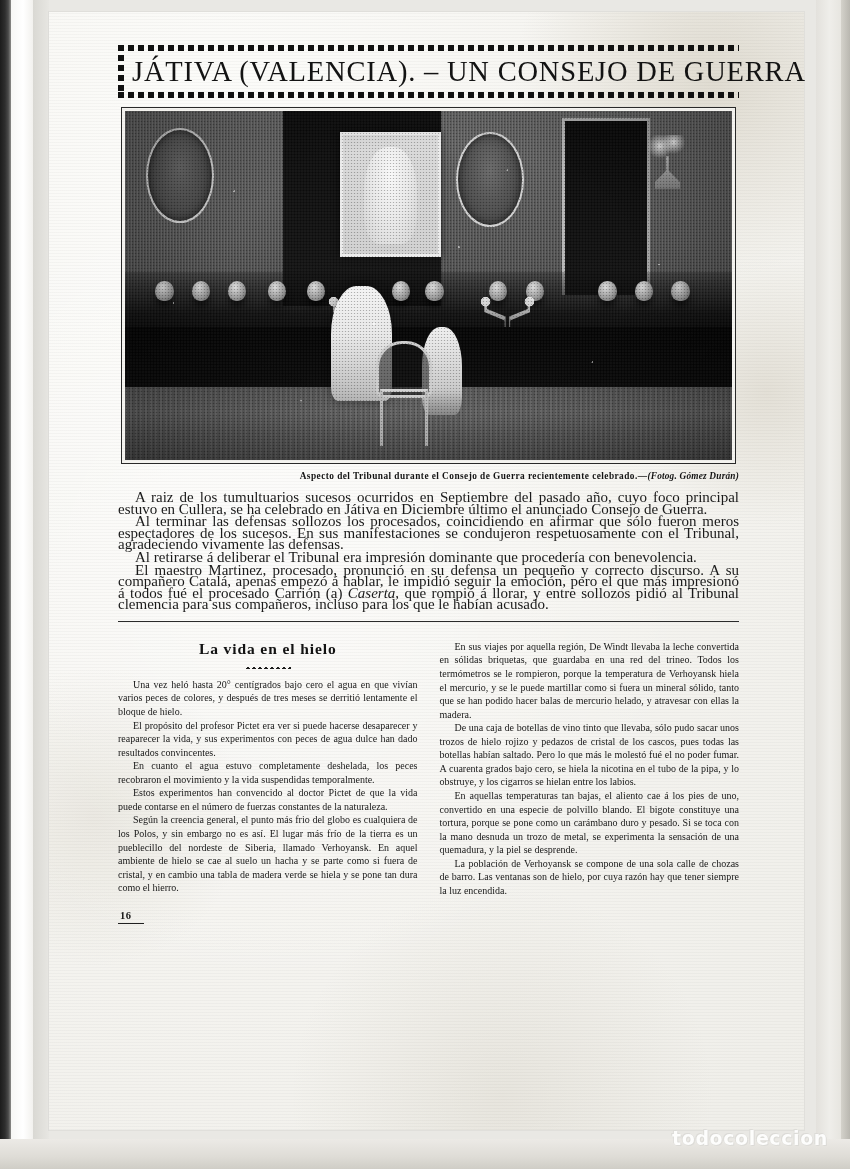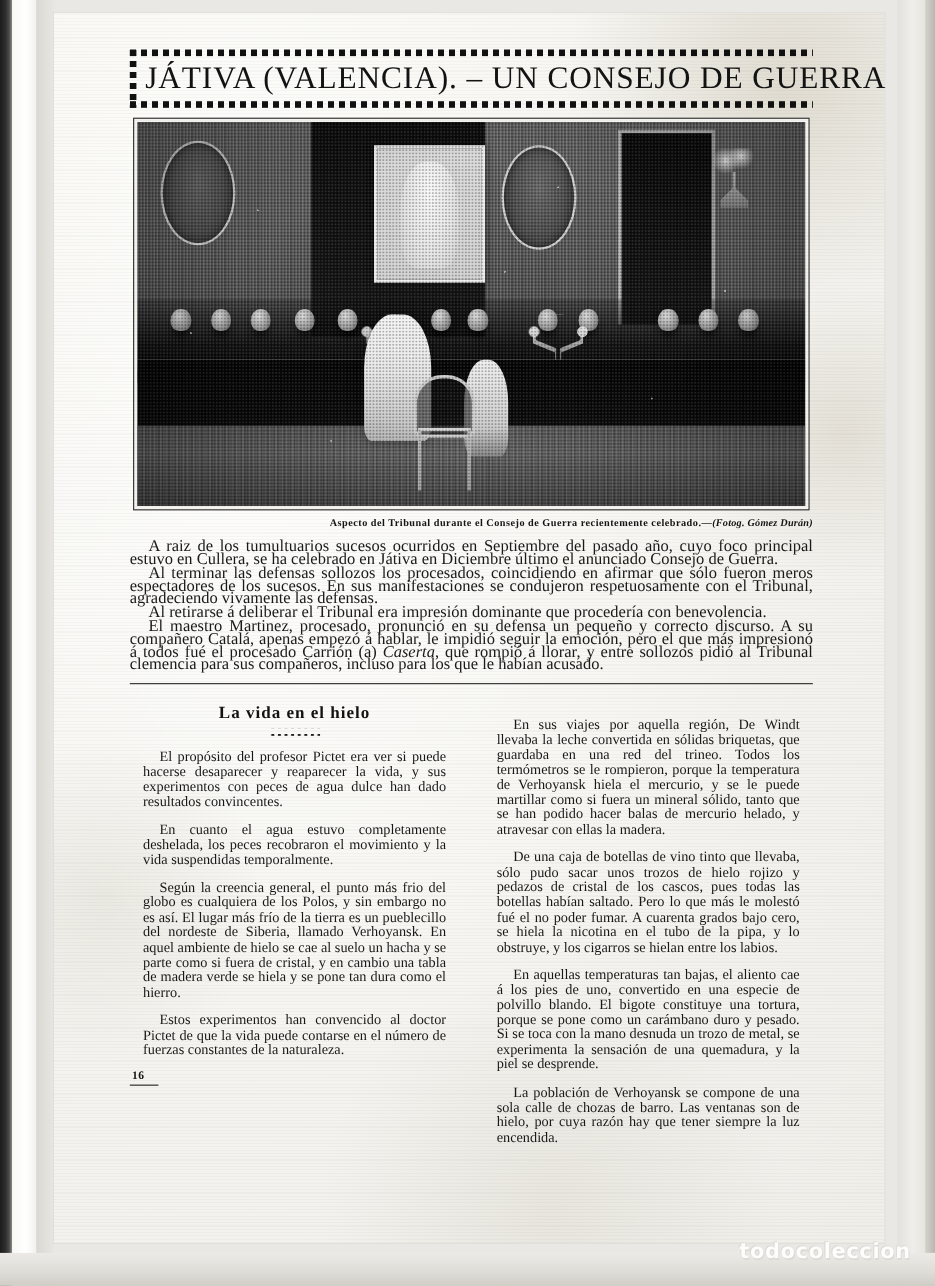--- a/index.html
+++ b/index.html
@@ -401,32 +401,32 @@
   }
   .ornament {
     width: 46px;
     height: 7px;
     margin: 0 auto 9px auto;
     background-image: radial-gradient(circle at 50% 100%, #1d1d1d 0 1.6px, transparent 1.8px);
     background-size: 6px 7px;
     background-repeat: repeat-x;
   }
   .col p {
-    margin: 12px;
-    font-size: 13px;
+    margin: 0;
+    font-size: 10px;
     line-height: 13.55px;
     text-indent: 15px;
     text-align: justify;
     color: #181818;
   }
   .col.right p:first-child { text-indent: 15px; }
 
   
   .folio {
-    margin-top: 4px;
+    margin-top: 15px;
     width: 26px;
   }
   .folio .num {
     font-size: 10.5px;
     font-weight: bold;
     color: #151515;
     letter-spacing: .5px;
     padding-left: 2px;
   }
   .folio .bar {
@@ -537,24 +537,25 @@
         <p>El maestro Martinez, procesado, pronunció en su defensa un pequeño y correcto discurso. A su compañero Catalá, apenas empezó á hablar, le impidió seguir la emoción, pero el que más impresionó á todos fué el procesado Carrión (a) <i>Caserta</i>, que rompió á llorar, y entre sollozos pidió al Tribunal clemencia para sus compañeros, incluso para los que le habían acusado.</p>
       </div>
 
       <div class="rule-thin"></div>
 
       <div class="cols">
 
         <div class="col left">
           <div class="art-title">La vida en el hielo</div>
           <div class="ornament"></div>
+          <p>Una vez heló hasta 20° centígrados bajo cero el agua en que vivían varios peces de colores, y después de tres meses se derritió lentamente el bloque de hielo.</p>
           <p>El propósito del profesor Pictet era ver si puede hacerse desaparecer y reaparecer la vida, y sus experimentos con peces de agua dulce han dado resultados convincentes.</p>
           <p>En cuanto el agua estuvo completamente deshelada, los peces recobraron el movimiento y la vida suspendidas temporalmente.</p>
+          <p>Estos experimentos han convencido al doctor Pictet de que la vida puede contarse en el número de fuerzas constantes de la naturaleza.</p>
           <p>Según la creencia general, el punto más frio del globo es cualquiera de los Polos, y sin embargo no es así. El lugar más frío de la tierra es un pueblecillo del nordeste de Siberia, llamado Verhoyansk. En aquel ambiente de hielo se cae al suelo un hacha y se parte como si fuera de cristal, y en cambio una tabla de madera verde se hiela y se pone tan dura como el hierro.</p>
-          <p>Estos experimentos han convencido al doctor Pictet de que la vida puede contarse en el número de fuerzas constantes de la naturaleza.</p>
 
           <div class="folio">
             <div class="num">16</div>
             <div class="bar"></div>
           </div>
         </div>
 
         <div class="col right">
           <p>En sus viajes por aquella región, De Windt llevaba la leche convertida en sólidas briquetas, que guardaba en una red del trineo. Todos los termómetros se le rompieron, porque la temperatura de Verhoyansk hiela el mercurio, y se le puede martillar como si fuera un mineral sólido, tanto que se han podido hacer balas de mercurio helado, y atravesar con ellas la madera.</p>
           <p>De una caja de botellas de vino tinto que llevaba, sólo pudo sacar unos trozos de hielo rojizo y pedazos de cristal de los cascos, pues todas las botellas habían saltado. Pero lo que más le molestó fué el no poder fumar. A cuarenta grados bajo cero, se hiela la nicotina en el tubo de la pipa, y lo obstruye, y los cigarros se hielan entre los labios.</p>

